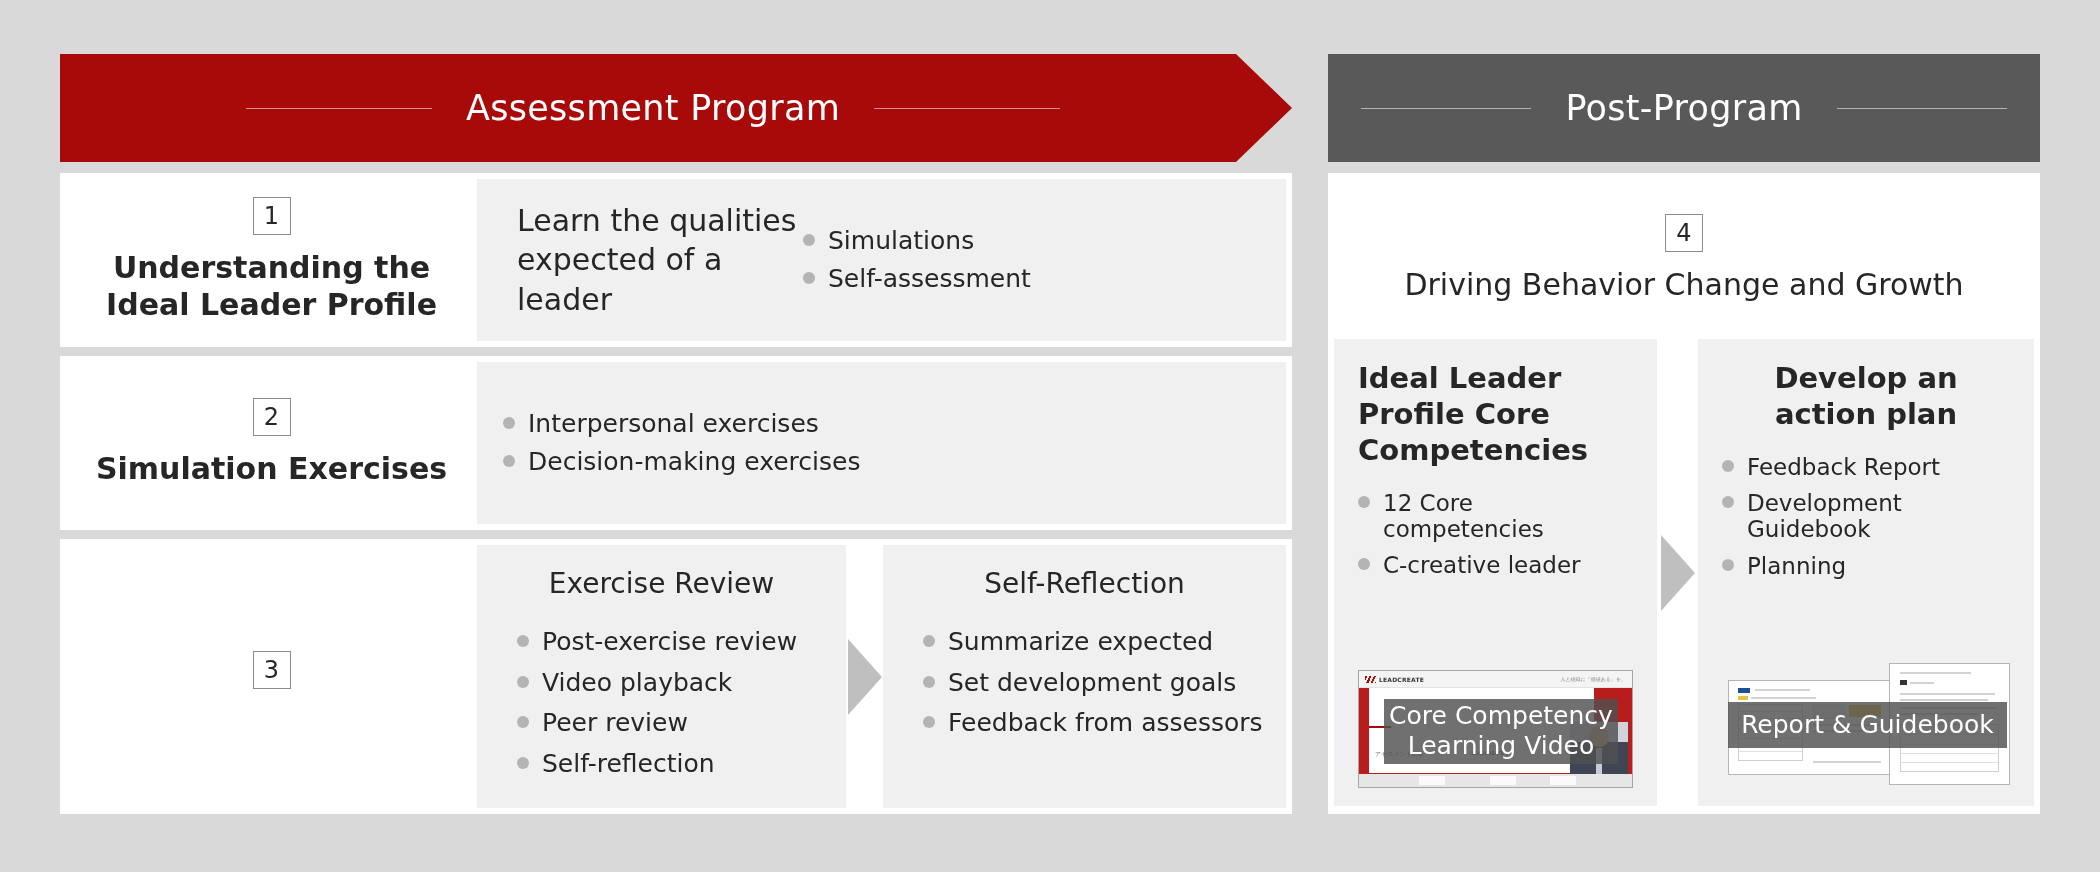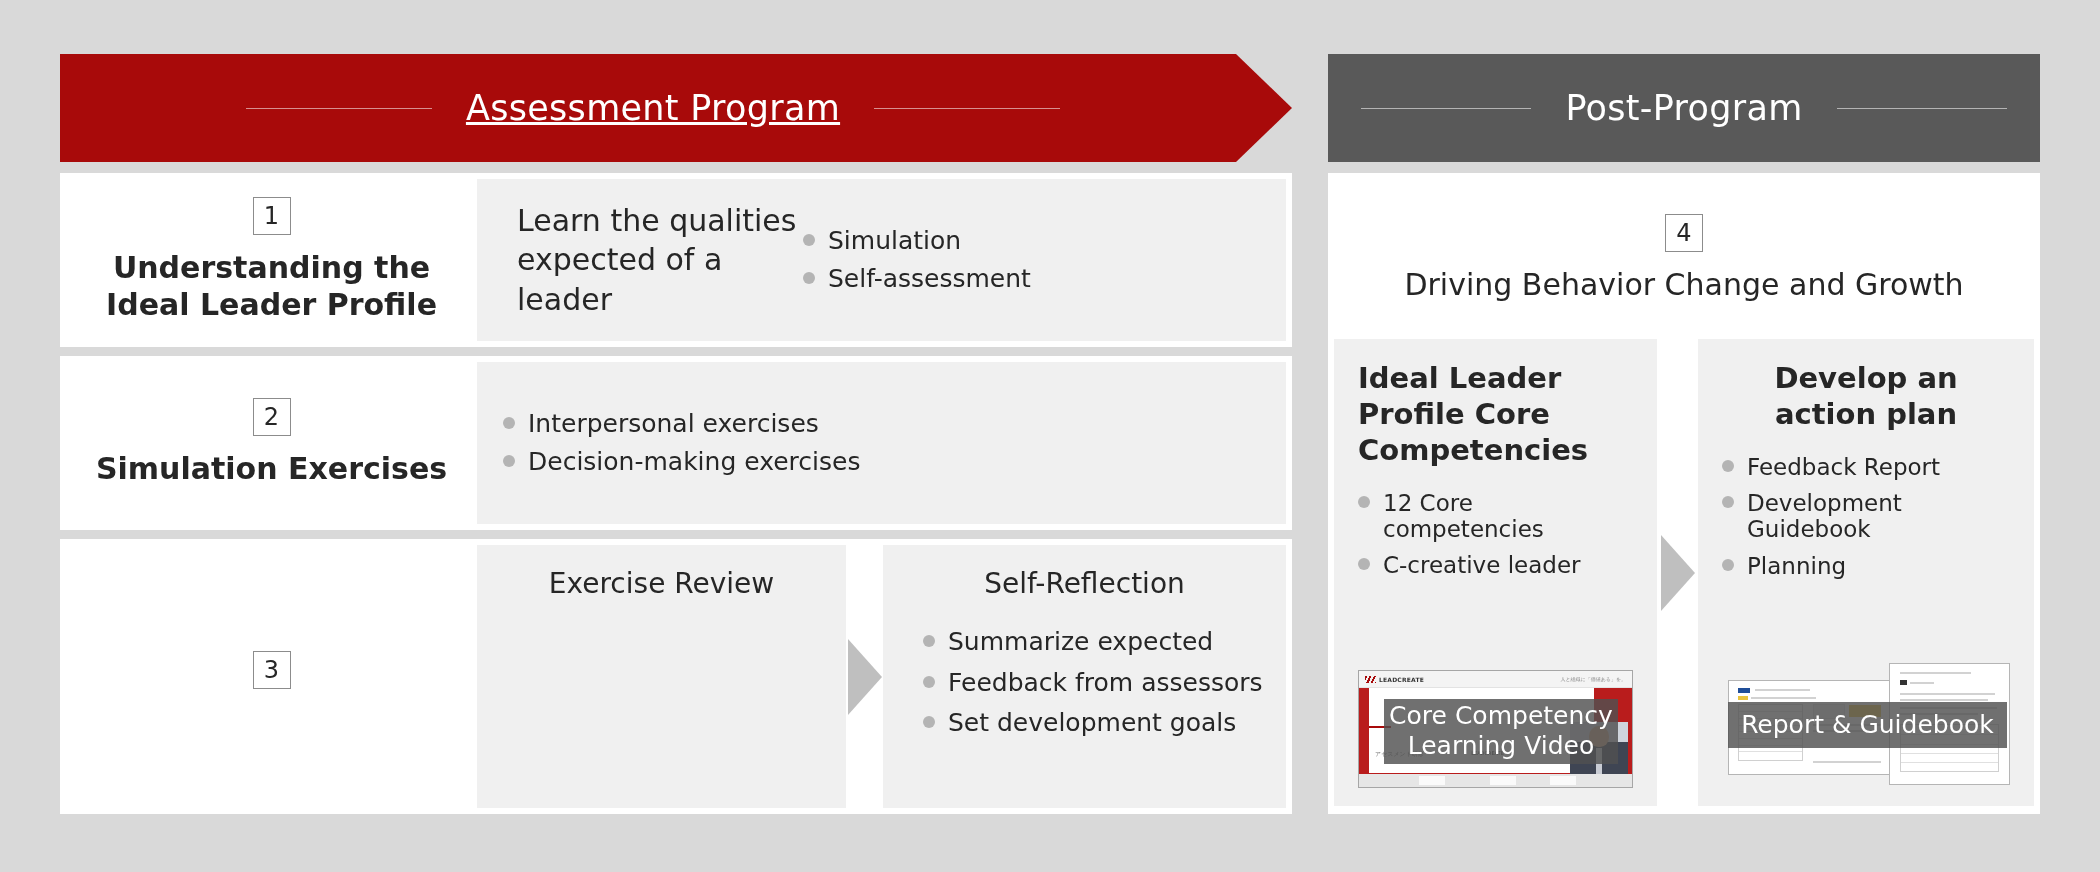--- a/index.html
+++ b/index.html
@@ -40,21 +40,20 @@
     justify-content: center;
     gap: 34px;
     color: #ffffff;
     font-size: 35px;
     letter-spacing: .3px;
   }
   .banner-red {
     background: #a80a0a;
     clip-path: polygon(0 0, calc(100% - 56px) 0, 100% 50%, calc(100% - 56px) 100%, 0 100%);
     padding-right: 46px;
-    text-decoration: underline;
   }
   .banner-gray { background: #595959; }
 
   .rule {
     width: 186px;
     height: 1px;
     background: rgba(255,255,255,.55);
     flex: none;
   }
   .rule.short { width: 170px; }
@@ -338,21 +337,21 @@
       <div class="row row-1">
         <div class="step-col">
           <div class="step-box">1</div>
           <div class="step-title">Understanding the Ideal Leader Profile</div>
         </div>
         <div class="panel">
           <div class="panel-lead">Learn the qualities expected of a leader</div>
           <ul class="bullets">
             <li>
                 <span class="dot"></span>
-                <span>Simulation</span>
+                <span>Simulations</span>
               </li>
             <li>
                 <span class="dot"></span>
                 <span>Self-assessment</span>
               </li>
           </ul>
         </div>
       </div>
 
       <div class="row row-2">
@@ -375,40 +374,58 @@
       </div>
 
       <div class="row row-3">
         <div class="step-col">
           <div class="step-box">3</div>
         </div>
 
         <div class="panels">
           <div class="subpanel sub-a">
             <h3>Exercise Review</h3>
+            <ul class="bullets">
+              <li>
+                  <span class="dot"></span>
+                  <span>Post-exercise review</span>
+                </li>
+              <li>
+                  <span class="dot"></span>
+                  <span>Video playback</span>
+                </li>
+              <li>
+                  <span class="dot"></span>
+                  <span>Peer review</span>
+                </li>
+              <li>
+                  <span class="dot"></span>
+                  <span>Self-reflection</span>
+                </li>
+            </ul>
           </div>
 
           <div class="sub-gap">
             <span class="tri"></span>
           </div>
 
           <div class="subpanel sub-b">
             <h3>Self-Reflection</h3>
             <ul class="bullets">
               <li>
                   <span class="dot"></span>
                   <span>Summarize expected</span>
                 </li>
               <li>
                   <span class="dot"></span>
+                  <span>Set development goals</span>
+                </li>
+              <li>
+                  <span class="dot"></span>
                   <span>Feedback from assessors</span>
-                </li>
-              <li>
-                  <span class="dot"></span>
-                  <span>Set development goals</span>
                 </li>
             </ul>
           </div>
         </div>
       </div>
 
     </div>
   </div>
 
   <div class="gap-col"></div>

